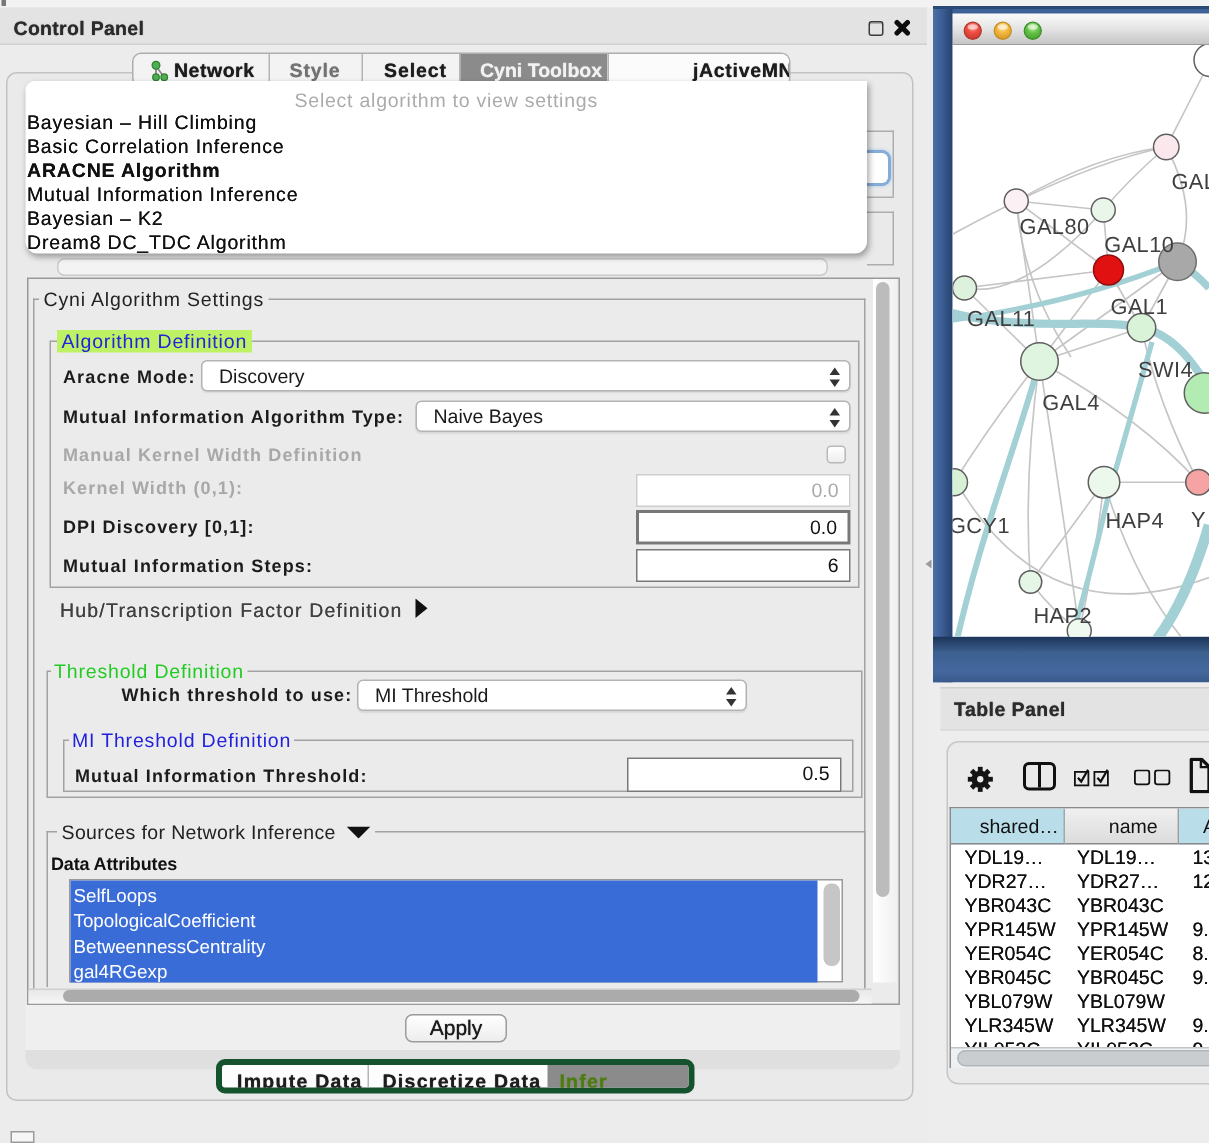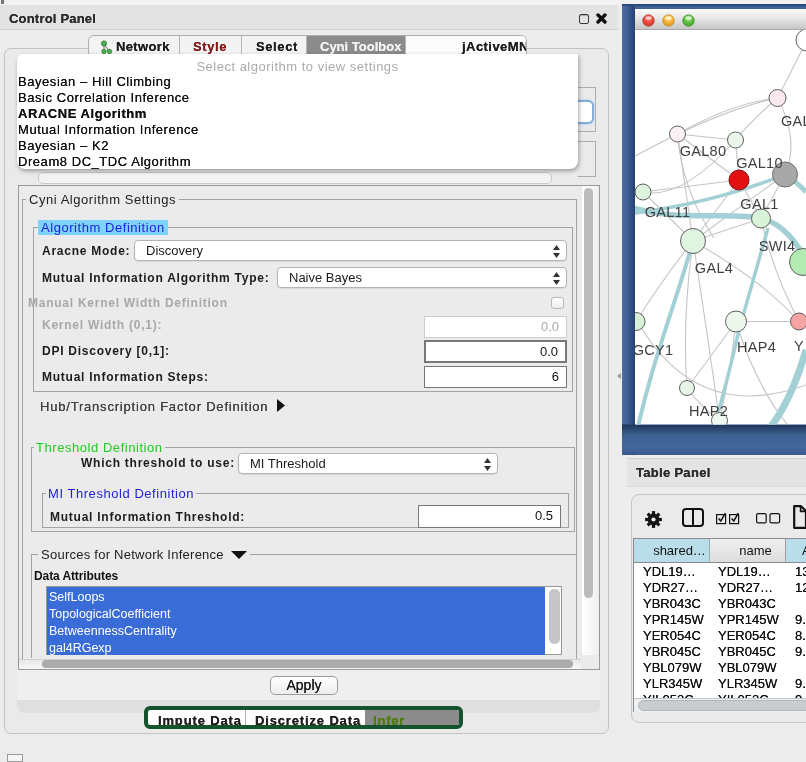--- a/index.html
+++ b/index.html
@@ -45,21 +45,21 @@
 <div class="abs" style="left:88px;top:35px;width:439px;height:23px;background:#f3f3f3;border:1px solid #aeaeae;border-radius:6px;overflow:hidden;">
   <div class="abs" style="left:0;top:0;width:91px;height:23px;border-right:1px solid #b5b5b5;"></div>
   <svg class="abs" style="left:11px;top:4px;" width="13" height="15" viewBox="0 0 13 15">
     <path d="M4 4 L9 11 M4 4 L4 11" stroke="#888" stroke-width="1.2" fill="none"></path>
     <circle cx="4" cy="3.5" r="2.6" fill="#4caf50" stroke="#2e7d32" stroke-width="0.8"></circle>
     <circle cx="4" cy="11.5" r="2.2" fill="#4caf50" stroke="#2e7d32" stroke-width="0.8"></circle>
     <circle cx="9.5" cy="11.5" r="2.2" fill="#4caf50" stroke="#2e7d32" stroke-width="0.8"></circle>
   </svg>
   <div class="abs th" style="left:27px;top:3px;font-size:13px;color:#1d1d1d;letter-spacing:0.35px;">Network</div>
   <div class="abs" style="left:91px;top:0;width:62px;height:23px;border-right:1px solid #b5b5b5;"></div>
-  <div class="abs th" style="left:104px;top:3px;font-size:13px;color:#7f1d1d;letter-spacing:0.6px;">Style</div>
+  <div class="abs th" style="left:104px;top:3px;font-size:13px;color:#737373;letter-spacing:0.6px;">Style</div>
   <div class="abs" style="left:153px;top:0;width:65px;height:23px;border-right:1px solid #b5b5b5;"></div>
   <div class="abs th" style="left:167px;top:3px;font-size:13px;color:#1d1d1d;letter-spacing:0.6px;">Select</div>
   <div class="abs" style="left:218px;top:0;width:98px;height:23px;background:#8b8b8b;"></div>
   <div class="abs th" style="left:231px;top:3px;font-size:13px;color:#f2f2f2;">Cyni Toolbox</div>
   <div class="abs" style="left:316px;top:0;width:123px;height:23px;background:#fbfbfb;border-left:1px solid #b5b5b5;"></div>
   <div class="abs th" style="left:325px;top:3px;font-size:13px;color:#1d1d1d;letter-spacing:0.45px;padding-left:48px;">jActiveMNodules</div>
 </div>
 
 <div class="abs" style="left:578px;top:100px;width:16px;height:24px;border:2px solid #84abd9;border-left:none;border-radius:0 6px 6px 0;background:#fff;box-shadow:0 0 2.5px #a9c7e8;"></div>
 <div class="abs" style="left:578px;top:87px;width:18px;height:1px;background:#adadad;"></div>
@@ -79,41 +79,41 @@
 <div class="abs" style="left:19px;top:659px;width:562px;height:10px;background:linear-gradient(#e8e8e8,#f6f6f6);border-top:1px solid #cfcfcf;"></div>
 <div class="abs" style="left:42px;top:660px;width:531px;height:8px;background:#ababab;border-radius:4px;"></div>
 
 <div class="abs" style="left:17px;top:670px;width:583px;height:30px;background:#efefef;"></div>
 <div class="abs" style="left:17px;top:700px;width:583px;height:13px;background:#dfdfdf;border-radius:0 0 8px 8px;"></div>
 
 <div class="abs" style="left:22px;top:199px;width:555px;height:460px;border:1px solid #a2a2a2;border-bottom:none;"></div>
 <div class="abs" style="left:26px;top:192px;background:#ebebeb;padding:0 3px;font-size:13px;color:#222;letter-spacing:0.55px;">Cyni Algorithm Settings</div>
 
 <div class="abs" style="left:33px;top:227px;width:540px;height:165px;border:1px solid #a2a2a2;"></div>
-<div class="abs" style="left:38px;top:220px;background:#7dd3fc;padding:0 3px;font-size:13px;color:#2222dd;letter-spacing:0.55px;">Algorithm Definition</div>
+<div class="abs" style="left:38px;top:220px;background:#bef264;padding:0 3px;font-size:13px;color:#2222dd;letter-spacing:0.55px;">Algorithm Definition</div>
 
 <div class="glabel" style="left:42px;top:244px;text-align:center;">Aracne Mode:</div>
 <div class="combo" style="left:134px;top:240px;width:433px;height:21px;">Discovery
   <span class="arr">
       <svg width="9" height="15" viewBox="0 0 9 15">
         <path d="M4.5 1 L8 6 L1 6 Z" fill="#333"></path>
         <path d="M4.5 14 L8 9 L1 9 Z" fill="#333"></path>
       </svg>
     </span>
 </div>
 <div class="glabel" style="left:42px;top:271px;">Mutual Information Algorithm Type:</div>
 <div class="combo" style="left:277px;top:267px;width:290px;height:21px;">Naive Bayes
   <span class="arr">
       <svg width="9" height="15" viewBox="0 0 9 15">
         <path d="M4.5 1 L8 6 L1 6 Z" fill="#333"></path>
         <path d="M4.5 14 L8 9 L1 9 Z" fill="#333"></path>
       </svg>
     </span>
 </div>
-<div class="glabel dis" style="left:28px;top:296px;">Manual Kernel Width Definition</div>
+<div class="glabel dis" style="left:42px;top:296px;">Manual Kernel Width Definition</div>
 <div class="abs" style="left:551px;top:297px;width:13px;height:12px;border:1px solid #b9b9b9;border-radius:3px;background:linear-gradient(#ffffff,#eeeeee);"></div>
 
 <div class="glabel dis" style="left:42px;top:318px;">Kernel Width (0,1):</div>
 <div class="tfield" style="left:424px;top:316px;width:143px;height:22px;border:1px solid #cdcdcd;color:#a9a9a9;line-height:20px;">0.0</div>
 
 <div class="glabel" style="left:42px;top:344px;">DPI Discovery [0,1]:</div>
 <div class="tfield" style="left:424px;top:340px;width:143px;height:23px;border:2px solid #787878;line-height:19px;">0.0</div>
 
 <div class="glabel" style="left:42px;top:370px;">Mutual Information Steps:</div>
 <div class="tfield" style="left:424px;top:366px;width:143px;height:22px;border:1.5px solid #787878;line-height:19px;">6</div>

